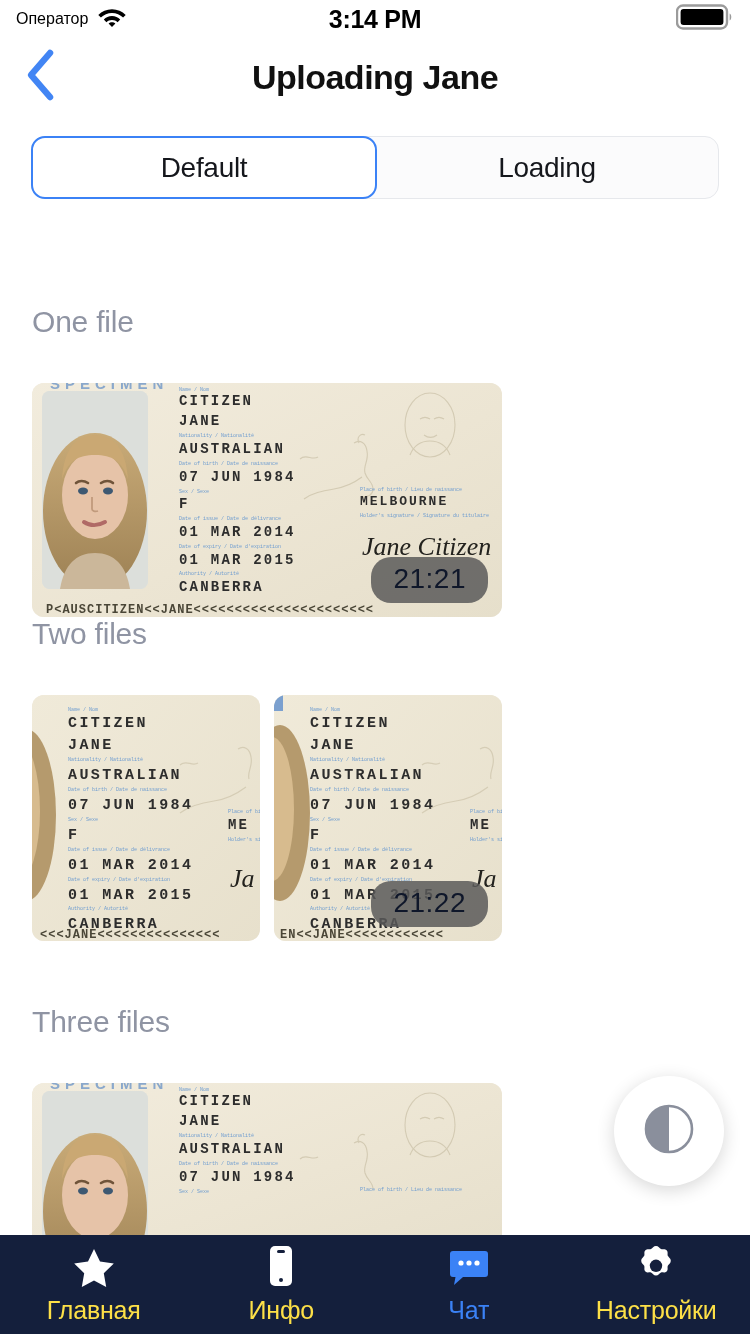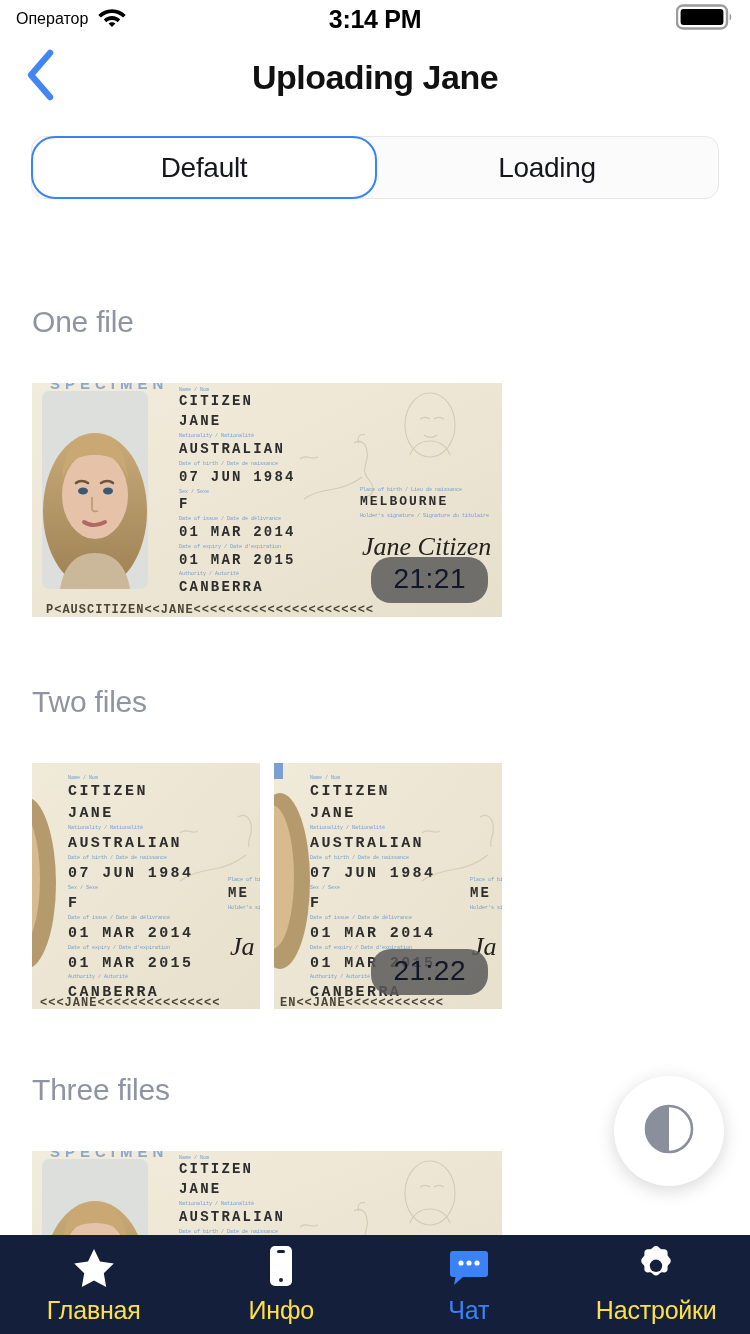--- a/index.html
+++ b/index.html
@@ -52,45 +52,45 @@
     display:flex;
   }
   .seg-item {
     flex:1; display:flex; align-items:center; justify-content:center;
     font-size:28px; color:#15171c; letter-spacing:-.3px;
     cursor:pointer; position:relative; z-index:2;
   }
   .seg-item.active {
     background:#ffffff;
     border:2.5px solid #3b82f6;
-    border-radius:24px;
+    border-radius:14px;
     margin:-1px;
     font-weight:500;
   }
 
   
   .content {
     position:absolute;
     top:240px; left:0; right:0; bottom:99px;
     overflow:hidden;
   }
   .section-label {
     font-size:30px; color:#8f94a3; font-weight:500;
     letter-spacing:-.2px;
     padding:0 32px;
   }
   .sec-one  { margin-top:65px; }
-  .sec-two  { margin-top:68px; }
+  .sec-two  { }
   .sec-three{ margin-top:64px; }
 
   .row { padding:0 32px; margin-top:44px; display:flex; gap:14px; }
 
   .thumb {
     position:relative;
-    border-radius:0;
+    border-radius:12px;
     overflow:hidden;
     background:#efeade;
     flex-shrink:0;
   }
   .thumb.single { width:470px; height:234px; }
   .thumb.half   { width:228px; height:246px; }
   .thumb.wide3  { width:470px; height:180px; }
 
   .badge {
     position:absolute;

